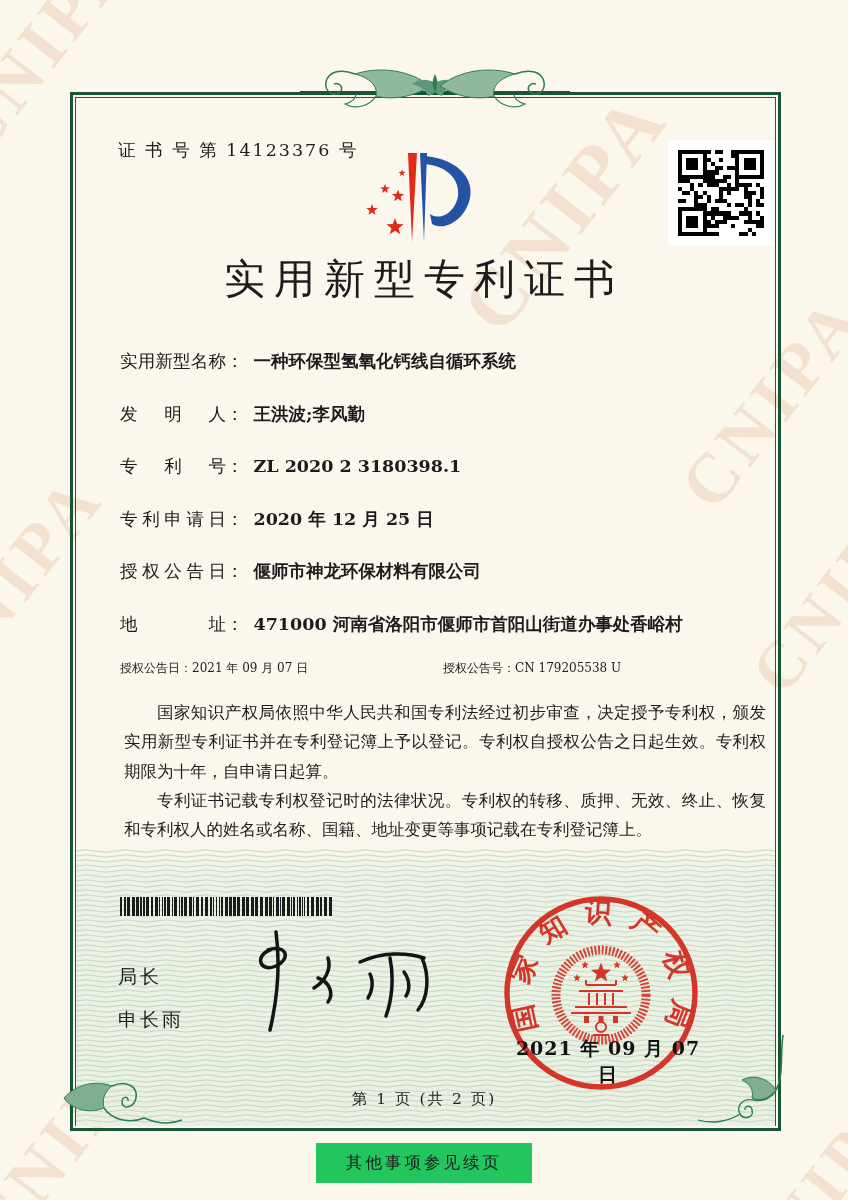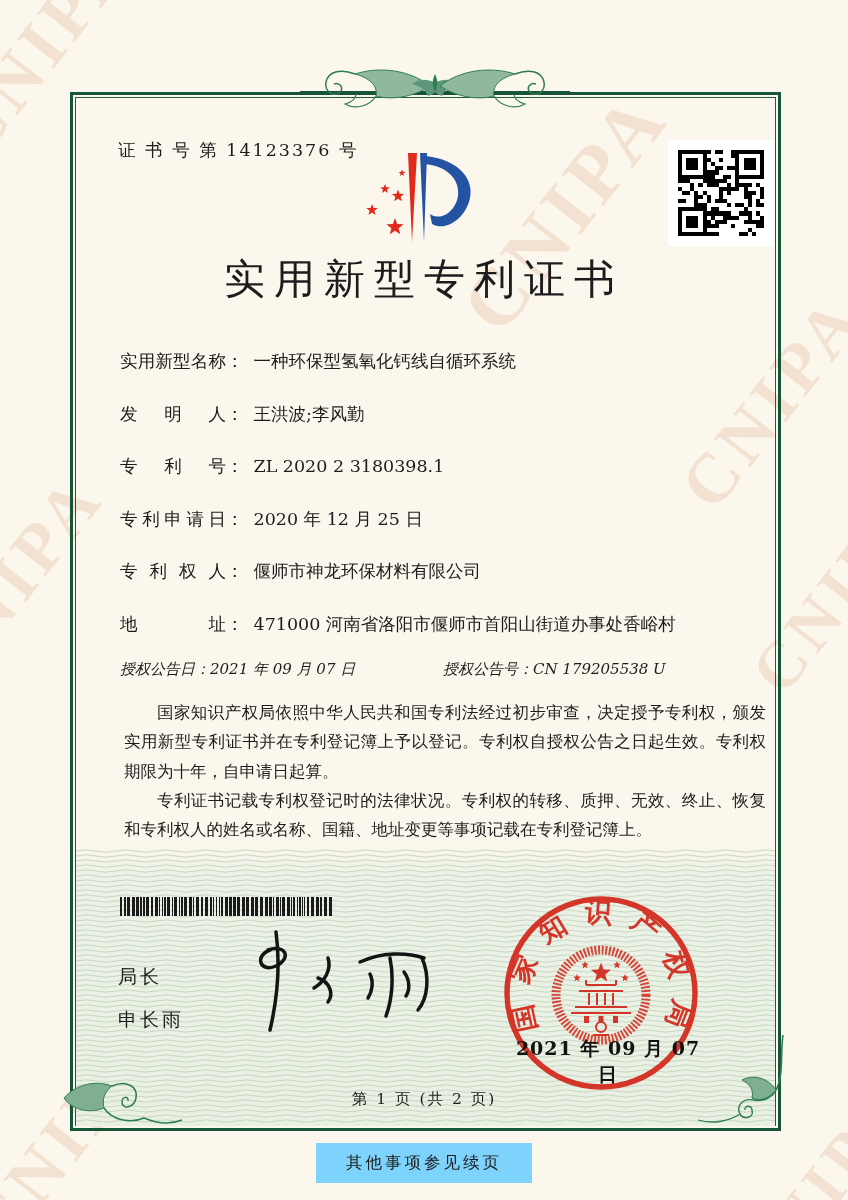--- a/index.html
+++ b/index.html
@@ -29,42 +29,42 @@
   .qr-patch{position:absolute;left:668px;top:140px;width:106px;height:106px;background:#ffffff;
             z-index:4;display:flex;align-items:center;justify-content:center;}
   .doc-title{position:absolute;left:0;right:0;top:252px;text-align:center;font-size:41px;
              font-weight:normal;letter-spacing:9px;z-index:4;}
 
   
   .fields{position:absolute;left:120px;top:352px;width:600px;z-index:4;font-size:17.5px;}
   .f-row{display:flex;margin-bottom:33.5px;line-height:19px;}
   .f-label{width:106px;text-align:justify;text-align-last:justify;flex:none;}
   .f-colon{flex:none;}
-  .f-value{margin-left:10px;white-space:nowrap;}
-
-  .grant-row{position:absolute;left:120px;top:660px;width:620px;font-size:15px;z-index:4;font-style:italic;}
+  .f-value{margin-left:10px;white-space:nowrap;font-weight:bold;}
+
+  .grant-row{position:absolute;left:120px;top:660px;width:620px;font-size:12px;z-index:4;}
   .grant-no{position:absolute;left:323px;top:0;}
 
   
   .paras{position:absolute;left:124px;top:698px;width:642px;font-size:16.5px;line-height:1.78;
          text-align:justify;z-index:4;}
   .paras p{margin:0;text-indent:2em;}
 
   
   .barcode{position:absolute;left:120px;top:897px;z-index:4;}
   .director{position:absolute;left:118px;top:964px;z-index:4;
             font-family:Liberation Sans, sans-serif;font-size:19px;letter-spacing:3px;}
   .director div{margin-bottom:17px;}
   .signature{position:absolute;left:240px;top:928px;z-index:4;}
   .seal{position:absolute;left:500px;top:892px;z-index:5;opacity:.93;}
   .seal-date{position:absolute;left:508px;top:1036px;width:200px;text-align:center;z-index:6;
              font-size:19px;font-weight:600;letter-spacing:1px;color:#111;}
   .page-info{position:absolute;left:0;right:0;top:1089px;text-align:center;font-size:15.5px;
              letter-spacing:2px;z-index:4;}
-  .note-box{position:absolute;left:50%;transform:translateX(-50%);top:1143px;background:#7dd3fc;
+  .note-box{position:absolute;left:50%;transform:translateX(-50%);top:1143px;background:#22c55e;
             padding:9px 30px;font-size:16.5px;letter-spacing:3px;z-index:4;}
 </style>
 </head>
 <body>
 
 <div id="page">
 
   <span class="wm" style="left:40px;top:48px;font-size:72px;">CNIPA</span>
   <span class="wm" style="left:565px;top:212px;font-size:80px;">CNIPA</span>
   <span class="wm" style="left:772px;top:402px;font-size:70px;">CNIPA</span>
@@ -335,21 +335,21 @@
       <span class="f-label">专利号</span>
         <span class="f-colon">：</span>
       <span class="f-value">ZL 2020 2 3180398.1</span>
     </div>
     <div class="f-row">
       <span class="f-label">专利申请日</span>
         <span class="f-colon">：</span>
       <span class="f-value">2020 年 12 月 25 日</span>
     </div>
     <div class="f-row">
-      <span class="f-label">专利权人</span>
+      <span class="f-label">授权公告日</span>
         <span class="f-colon">：</span>
       <span class="f-value">偃师市神龙环保材料有限公司</span>
     </div>
     <div class="f-row">
       <span class="f-label">地址</span>
         <span class="f-colon">：</span>
       <span class="f-value">471000 河南省洛阳市偃师市首阳山街道办事处香峪村</span>
     </div>
   </div>
 

